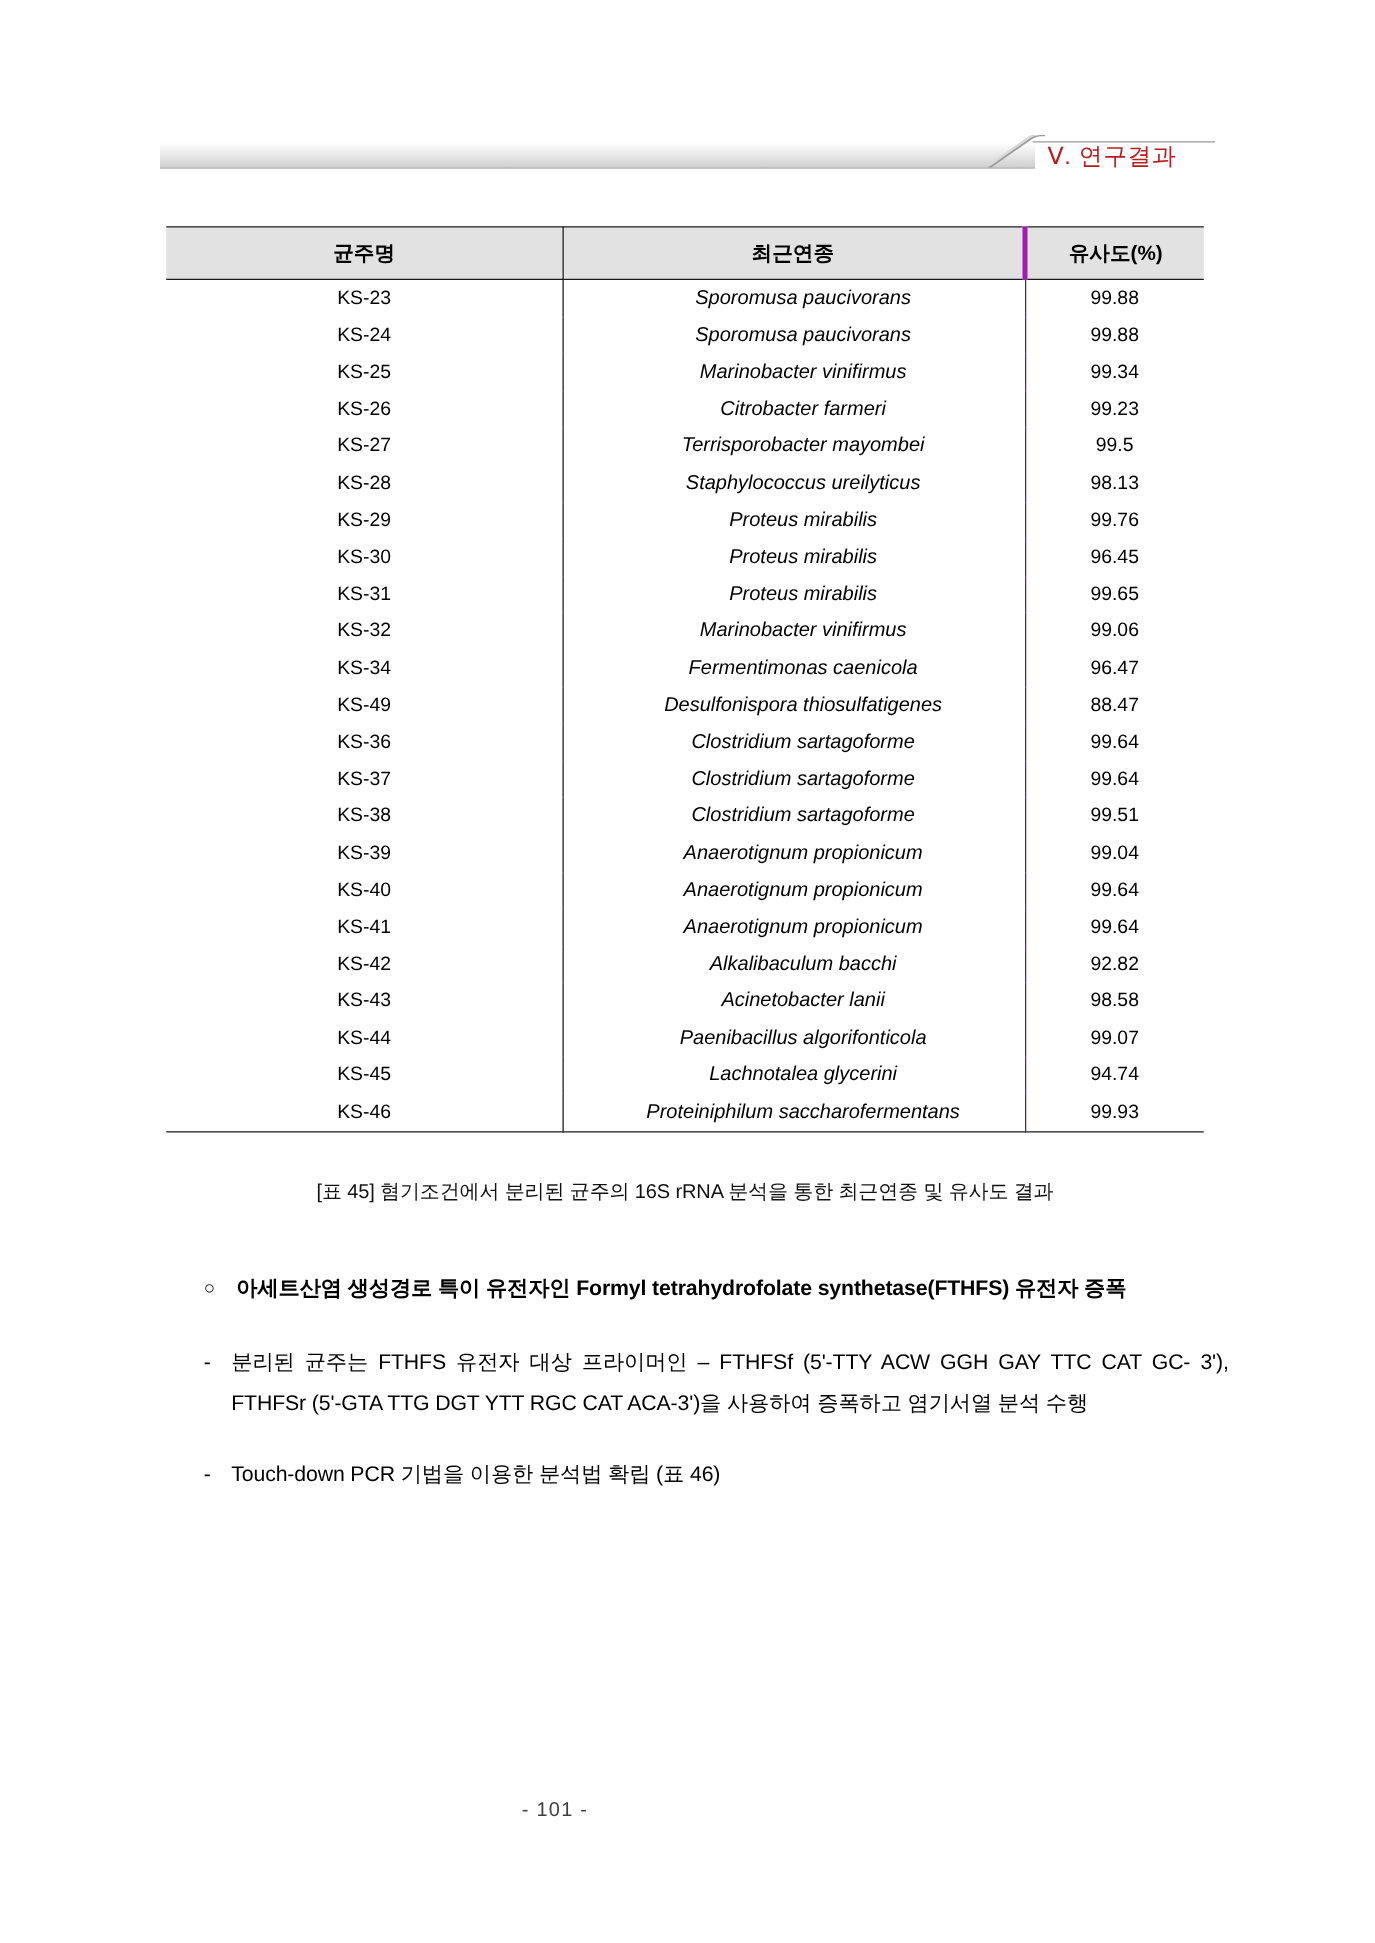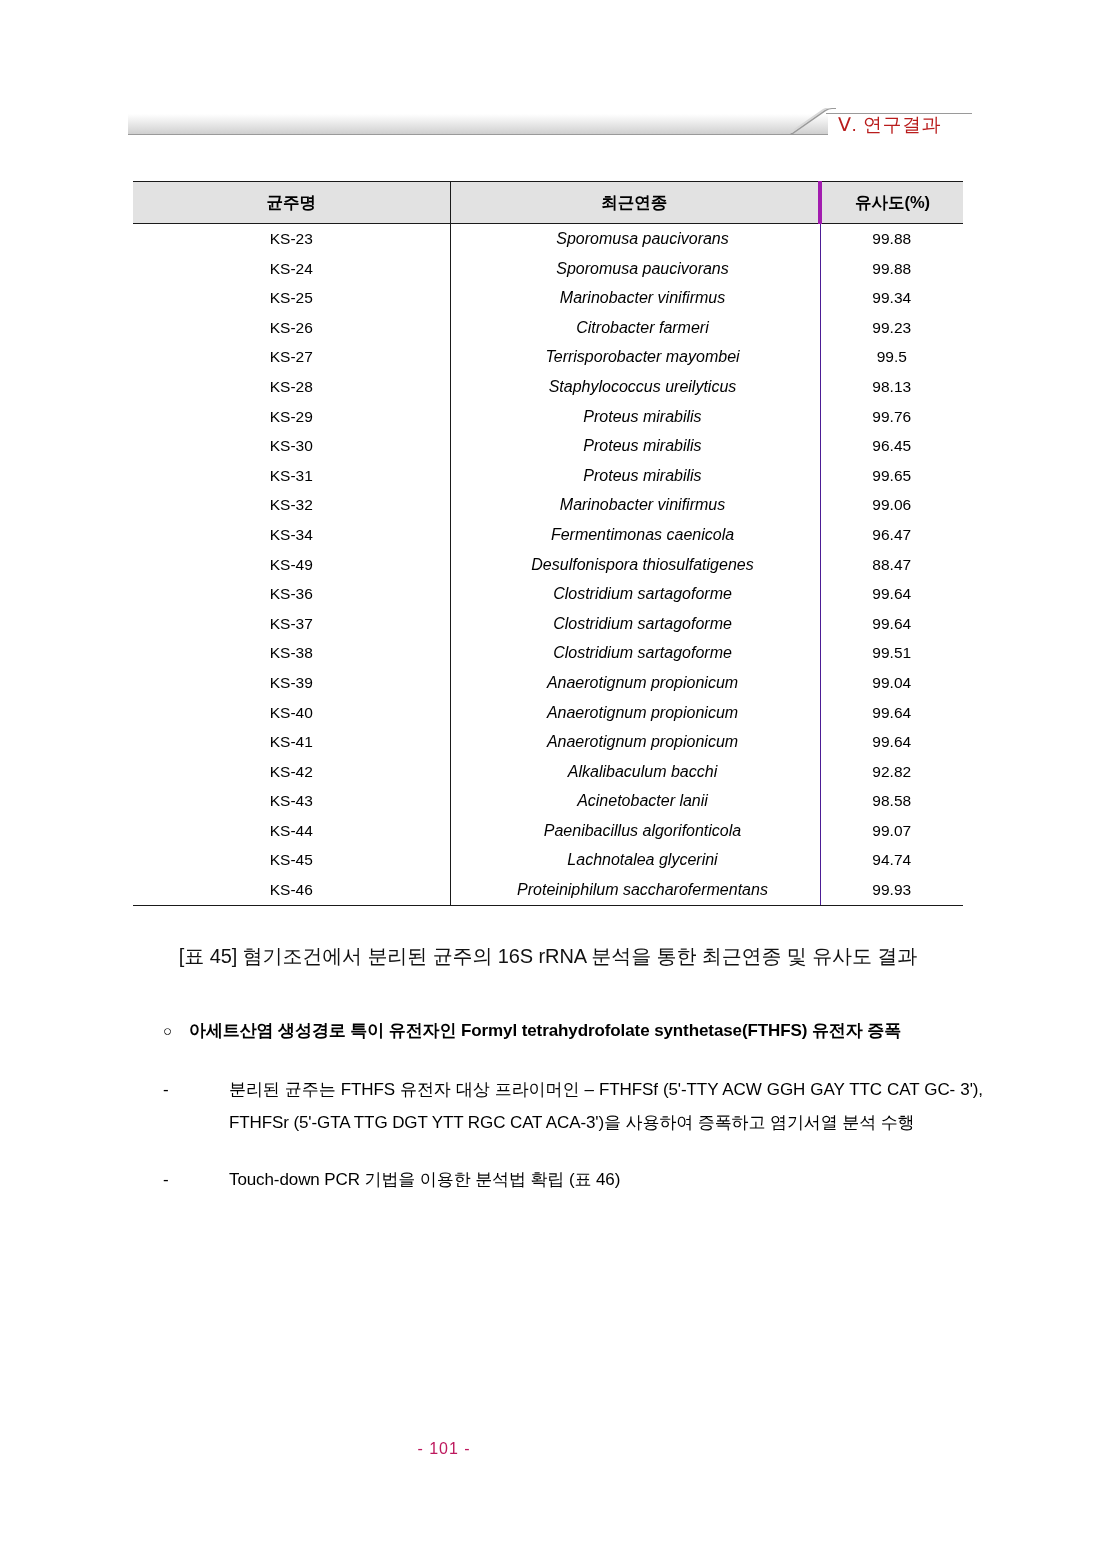--- a/index.html
+++ b/index.html
@@ -119,21 +119,21 @@
   .col-species { width: 370px; }
   .col-sim { width: 143px; }
 
   
   .table-caption {
     position: absolute;
     left: 133px;
     top: 943px;
     width: 830px;
     text-align: center;
-    font-size: 20px;
+    font-size: 16px;
     letter-spacing: -0.1px;
     color: #111111;
   }
 
   
   .content-block {
     position: absolute;
     left: 163px;
     top: 1014px;
     width: 820px;
@@ -168,35 +168,34 @@
   .dash-item .marker {
     flex: 0 0 auto;
     width: 22px;
     font-size: 17px;
   }
   .dash-item .dtext {
     flex: 1 1 auto;
     text-align: justify;
     text-justify: inter-character;
     letter-spacing: -0.1px;
-    margin-left: 44px;
   }
   .dash-item.no-justify .dtext {
     text-align: left;
   }
 
   
   .page-footer {
     position: absolute;
     left: 0;
     top: 1440px;
     width: 888px;
     text-align: center;
     font-size: 16px;
-    color: #be185d;
+    color: #404040;
     letter-spacing: 1px;
   }
 </style>
 </head>
 <body>
 
 <div class="page-header">
   <div class="header-bar"></div>
   <div class="header-slant">
     <svg width="46" height="27" viewBox="0 0 46 27">

